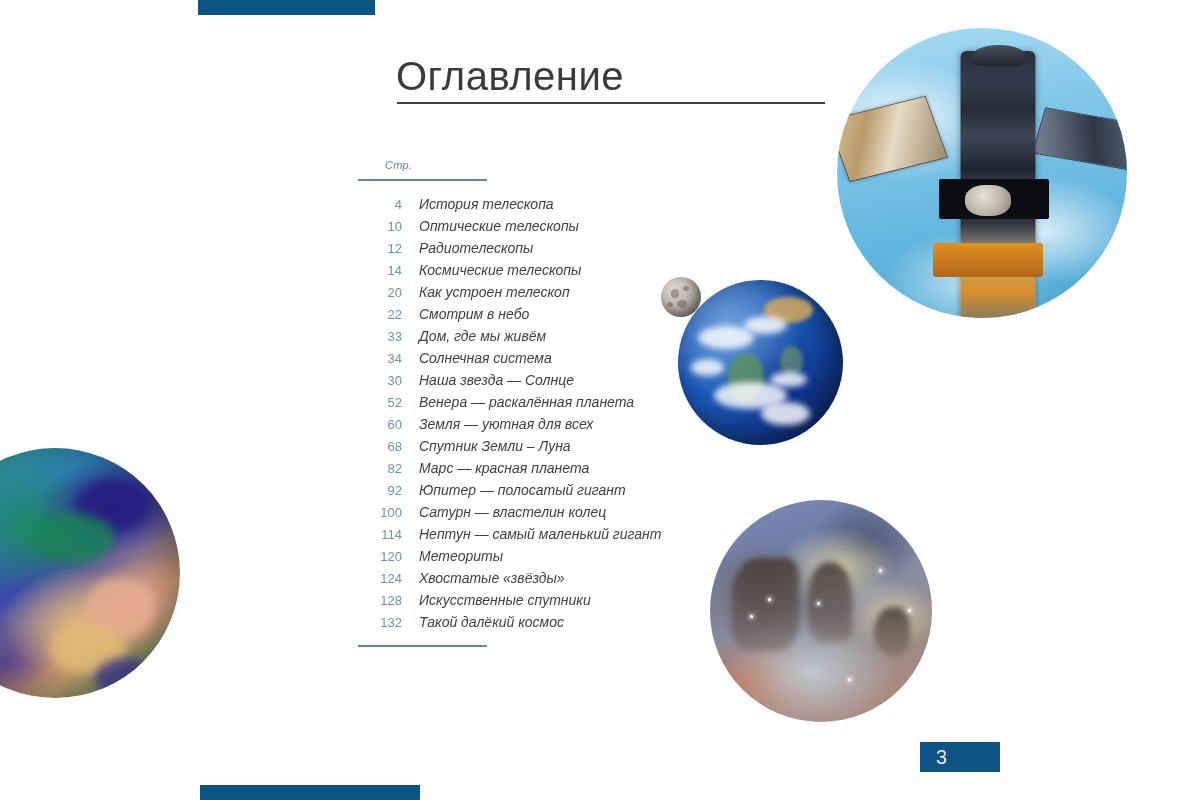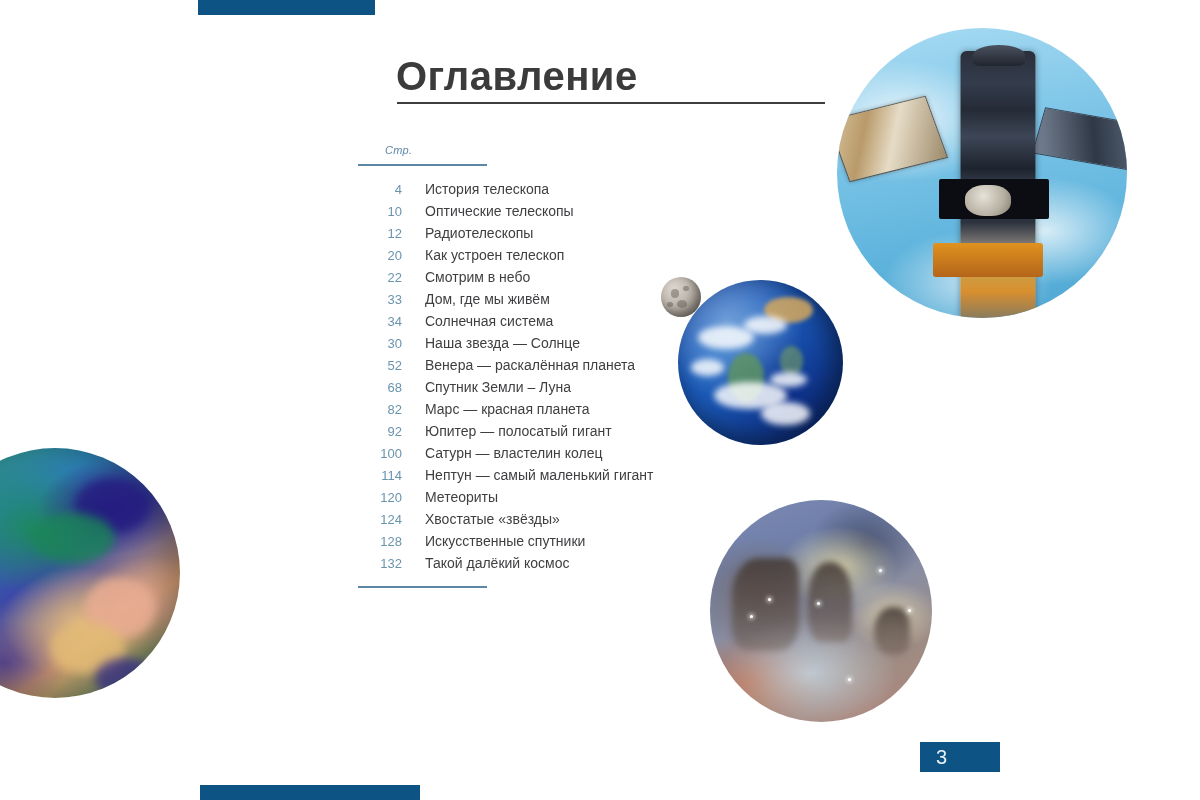--- a/index.html
+++ b/index.html
@@ -35,40 +35,40 @@
     height: 15px;
     background: #0d5384;
   }
 
   
   .title {
     position: absolute;
     left: 396px;
     top: 56px;
     font-size: 40px;
-    font-weight: 700;
+    font-weight: 400;
     letter-spacing: 0.5px;
     color: #3b3b3b;
     white-space: nowrap;
     line-height: 1;
   }
   .title-rule {
     position: absolute;
     left: 397px;
     top: 102px;
     width: 428px;
     height: 2px;
     background: #3d3d3d;
   }
 
   
   .toc {
     position: absolute;
     left: 358px;
-    top: 144px;
+    top: 159px;
     width: 320px;
   }
   .toc-head {
     font-size: 11px;
     font-style: italic;
     color: #5e87a6;
     padding-left: 27px;
     letter-spacing: 0.3px;
   }
   .rule-blue {
@@ -86,24 +86,25 @@
     height: 22px;
   }
   .toc-num {
     width: 44px;
     text-align: right;
     font-size: 13px;
     color: #6a93ad;
     flex: 0 0 44px;
   }
   .toc-label {
-    margin-left: 23px;
+    margin-left: 17px;
     font-size: 14px;
     color: #3f3f42;
     white-space: nowrap;
+    font-style: italic;
   }
   .toc-foot-rule {
     width: 129px;
     height: 2px;
     background: #5e87a6;
     margin-top: 9px;
     margin-bottom: 11px;
   }
 
   
@@ -302,20 +303,24 @@
         </div>
         <div class="toc-row">
           <span class="toc-num">10</span>
           <span class="toc-label">Оптические телескопы</span>
         </div>
         <div class="toc-row">
           <span class="toc-num">12</span>
           <span class="toc-label">Радиотелескопы</span>
         </div>
         <div class="toc-row">
+          <span class="toc-num">14</span>
+          <span class="toc-label">Космические телескопы</span>
+        </div>
+        <div class="toc-row">
           <span class="toc-num">20</span>
           <span class="toc-label">Как устроен телескоп</span>
         </div>
         <div class="toc-row">
           <span class="toc-num">22</span>
           <span class="toc-label">Смотрим в небо</span>
         </div>
         <div class="toc-row">
           <span class="toc-num">33</span>
           <span class="toc-label">Дом, где мы живём</span>
@@ -324,20 +329,24 @@
           <span class="toc-num">34</span>
           <span class="toc-label">Солнечная система</span>
         </div>
         <div class="toc-row">
           <span class="toc-num">30</span>
           <span class="toc-label">Наша звезда — Солнце</span>
         </div>
         <div class="toc-row">
           <span class="toc-num">52</span>
           <span class="toc-label">Венера — раскалённая планета</span>
+        </div>
+        <div class="toc-row">
+          <span class="toc-num">60</span>
+          <span class="toc-label">Земля — уютная для всех</span>
         </div>
         <div class="toc-row">
           <span class="toc-num">68</span>
           <span class="toc-label">Спутник Земли – Луна</span>
         </div>
         <div class="toc-row">
           <span class="toc-num">82</span>
           <span class="toc-label">Марс — красная планета</span>
         </div>
         <div class="toc-row">

